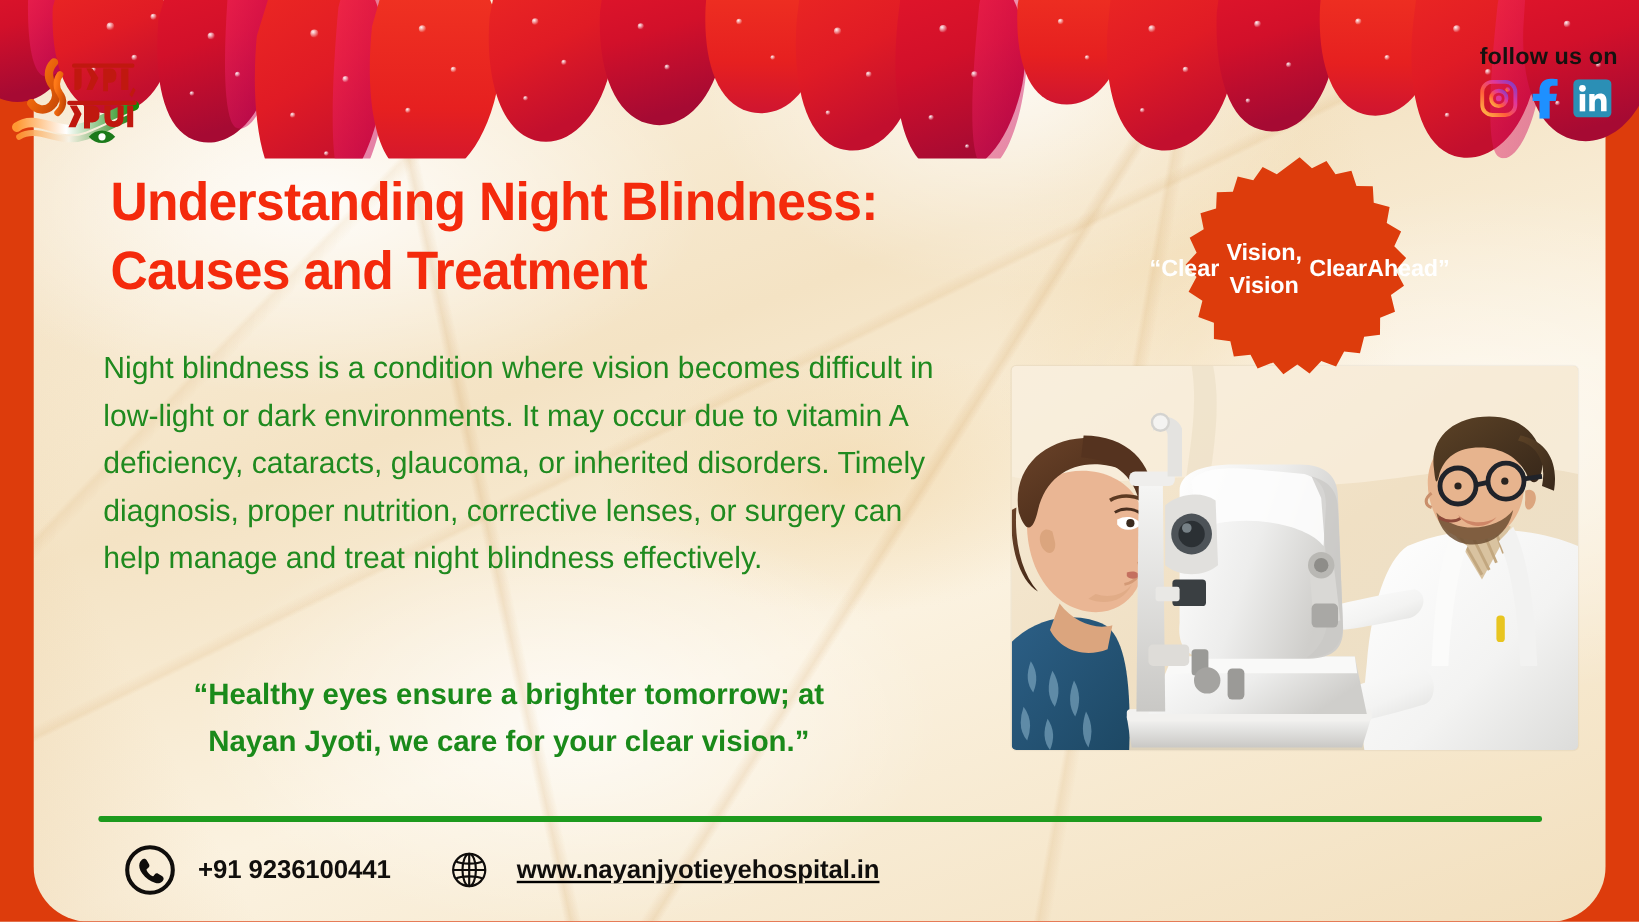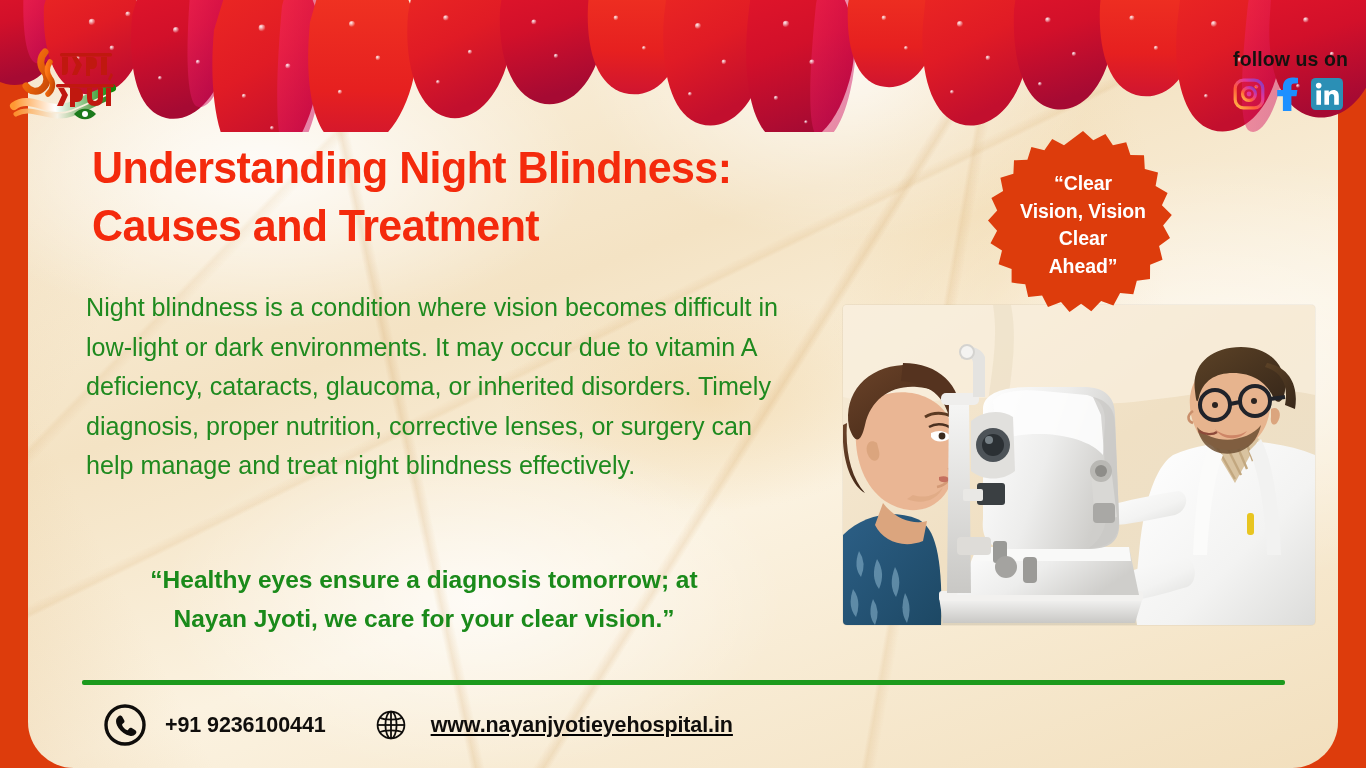--- a/index.html
+++ b/index.html
@@ -47,21 +47,21 @@
     mix-blend-mode:multiply;
   }
 
   
   #petals { position:absolute; left:0; top:0; width:1366px; height:132px; z-index:4; }
 
   
   #logo { position:absolute; left:8px; top:36px; width:148px; height:92px; z-index:6; }
 
   
-  #follow { position:absolute; right:18px; top:50px; z-index:6; text-align:center;margin-left:16px; }
+  #follow { position:absolute; right:18px; top:38px; z-index:6; text-align:center;margin-left:16px; }
   #follow .lbl {
     font-size:19.5px; font-weight:bold; color:#15120f; letter-spacing:.1px;
     white-space:nowrap; line-height:1;
   }
   #follow .row { margin-top:7px; display:flex; gap:10px; align-items:center; }
 
   
   #headline {
     position:absolute; left:92px; top:139px; width:830px; z-index:5;
     color:#f42a0c;
@@ -82,21 +82,21 @@
   #quote {
     position:absolute; left:74px; top:560px; width:700px; z-index:5;
     color:#1a8a1a; font-size:24.5px; font-weight:bold; line-height:39px;
     text-align:center;
   }
 
   
   #badge { position:absolute; left:958px; top:127px; width:250px; height:196px; z-index:7; }
   #badge svg { position:absolute; inset:0; }
   #badge .txt {
-    position:absolute; inset:0; display:flex; flex-direction:column;
+    position:absolute; inset:0; display:flex; 
     align-items:center; justify-content:center;
     color:#ffffff; font-size:19.5px; font-weight:bold; line-height:27.5px;
     text-align:center; letter-spacing:-.1px;
   }
 
   
   #photo {
     position:absolute; left:843px; top:305px; width:472px; height:320px;
     border-radius:4px; overflow:hidden; z-index:5;
     box-shadow:0 0 0 1px rgba(0,0,0,.04);
@@ -327,21 +327,21 @@
   </div>
 
   <h1 id="headline">
     <div>Understanding Night Blindness:</div>
     <div>Causes and Treatment</div>
   </h1>
 
   <p id="para">Night blindness is a condition where vision becomes difficult in low-light or dark environments. It may occur due to vitamin A deficiency, cataracts, glaucoma, or inherited disorders. Timely diagnosis, proper nutrition, corrective lenses, or surgery can help manage and treat night blindness effectively.</p>
 
   <div id="quote">
-    <div>“Healthy eyes ensure a diagnosis tomorrow; at</div>
+    <div>“Healthy eyes ensure a brighter tomorrow; at</div>
     <div>Nayan Jyoti, we care for your clear vision.”</div>
   </div>
 
   <div id="badge">
     <svg viewBox="0 0 250 196" preserveAspectRatio="none">
       <path fill="#dd3c0c" d="
         M125 0
         L135.3 9.2 L147.4 3.1 L154.9 14.2 L168.2 11.2 L172.4 23.9 L186 24.3 L186.8 37.9
         L200 41.6 L197.6 54.9 L209.6 61.9 L203.9 74.2 L213.8 84.1 L205.1 94.5 L212 107.1
         L201.1 114.9 L204.5 128.8 L192.1 133.7 L192 148 L178.8 149.7 L175.3 163.3 L162.1 161.9

